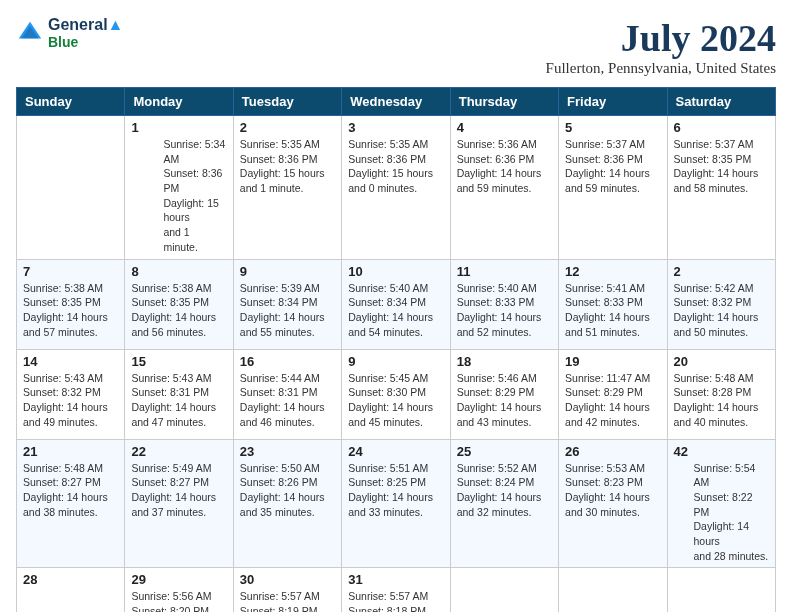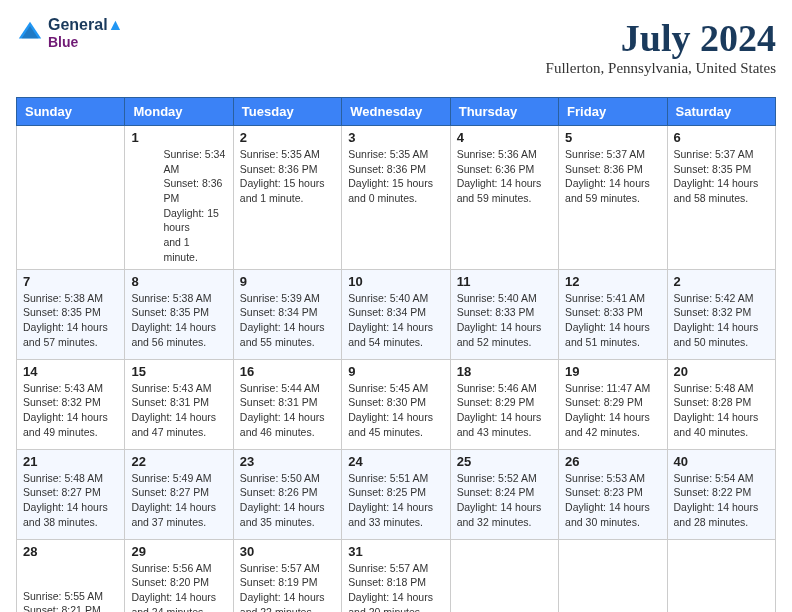--- a/index.html
+++ b/index.html
@@ -7,21 +7,21 @@
       font-family: Arial, sans-serif;
       background: #fff;
       width: 792px;
       min-height: 612px;
       padding: 16px;
     }
     .header {
       display: flex;
       justify-content: space-between;
       align-items: flex-start;
-      margin-bottom: 20px;
+      margin-bottom: 10px;
     }
     .logo {
       display: flex;
       align-items: center;
       gap: 4px;
     }
     .logo-icon {
       width: 28px;
       height: 28px;
     }
@@ -70,34 +70,34 @@
     .day-info {
       font-size: 10.5px;
       color: #333;
       line-height: 1.4;
     }
     .empty-cell {
       background: #f9f9f9;
     }
     tr:nth-child(even) td { background: #f4f8ff; }
     tr:nth-child(odd) td { background: #ffffff; }
-    .calendar thead tr th { background: #3b82f6; }
+    .calendar thead tr th { background: #0c4a6e; }
   </style>
 </head>
 <body>
 
 <div class="header">
   <div class="logo">
     <svg class="logo-icon" viewBox="0 0 40 40" xmlns="http://www.w3.org/2000/svg">
       <polygon points="20,4 36,28 4,28" fill="#2196F3"></polygon>
       <polygon points="20,10 32,28 8,28" fill="#1a3a5c" opacity="0.3"></polygon>
     </svg>
     <div>
       <div style="font-size:16px;font-weight:bold;color:#1a3a5c;">General<span style="color:#2196F3;">▲</span></div>
-      <div style="font-size:14px;font-weight:bold;color:#701a75;">Blue</div>
+      <div style="font-size:14px;font-weight:bold;color:#15803d;">Blue</div>
     </div>
   </div>
   <div class="title-block">
     <div class="month-title">July 2024</div>
     <div class="location">Fullerton, Pennsylvania, United States</div>
   </div>
 </div>
 
 <table class="calendar">
   <thead>
@@ -296,22 +296,22 @@
 and 32 minutes.</div>
         </td>
         <td>
           <span class="day-num">26</span>
           <div class="day-info" style="white-space: pre-line;">Sunrise: 5:53 AM
 Sunset: 8:23 PM
 Daylight: 14 hours
 and 30 minutes.</div>
         </td>
         <td>
-          <span class="day-num">40</span>
-          <div class="day-info" style="white-space: pre-line;">Sunrise: 5:54 AM
+          <span class="day-num">42</span>
+          <div class="day-info" style="white-space: pre-line; margin-left: 20px;">Sunrise: 5:54 AM
 Sunset: 8:22 PM
 Daylight: 14 hours
 and 28 minutes.</div>
         </td>
       </tr>
       <tr>
         <td>
           <span class="day-num">28</span>
           <div class="day-info" style="white-space: pre-line; margin-top: 30px;">Sunrise: 5:55 AM
 Sunset: 8:21 PM

